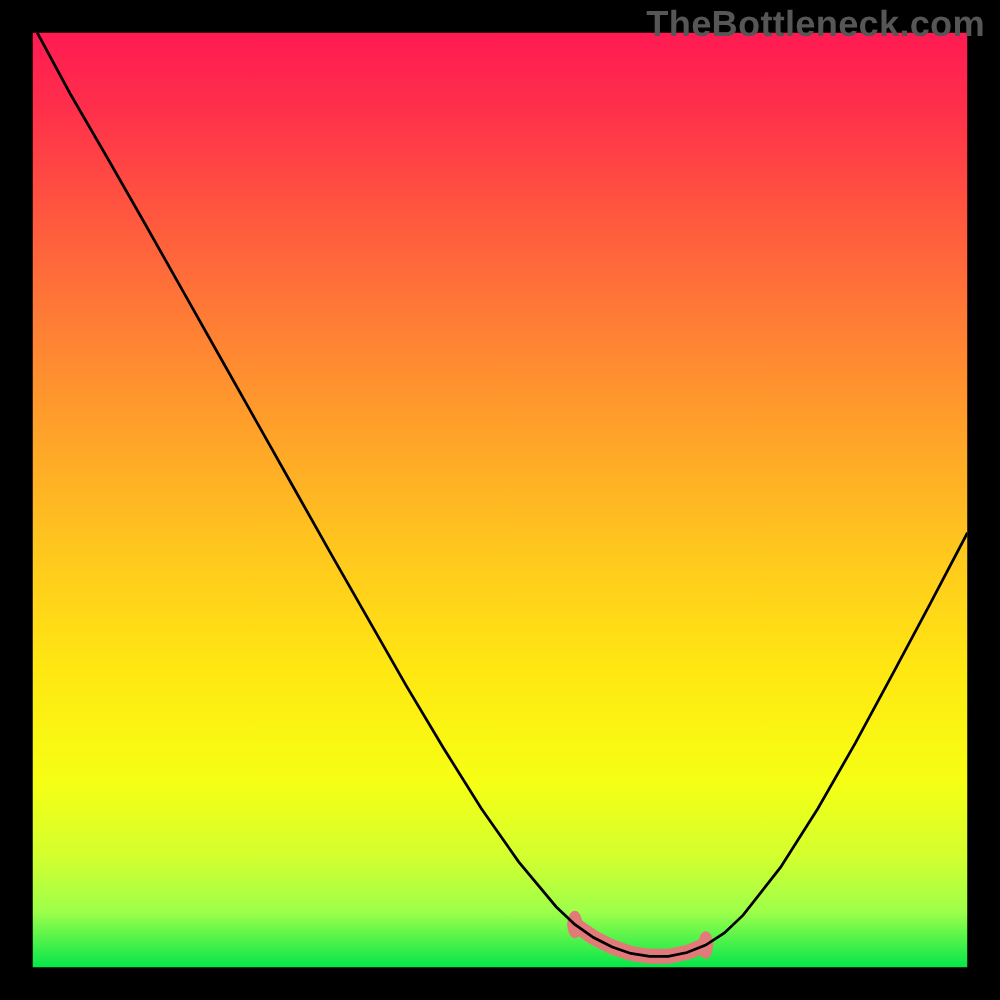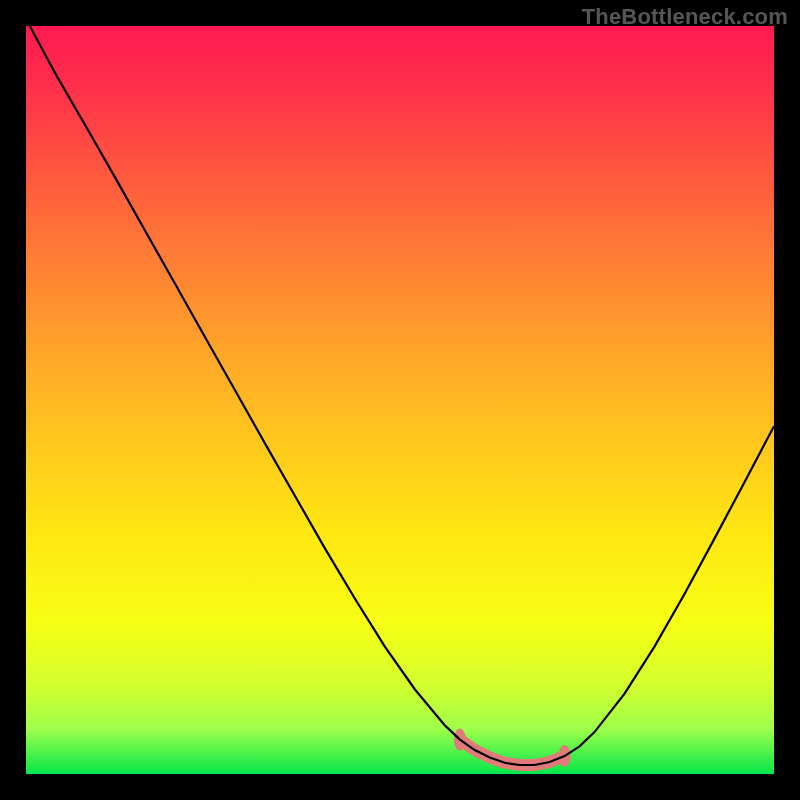--- a/index.html
+++ b/index.html
@@ -23,21 +23,21 @@
     left: 0;
     top: 0;
     width: 748px;
     height: 748px;
   }
   .attribution {
     position: absolute;
     top: 4px;
     right: 12px;
     font-family: Arial, Helvetica, sans-serif;
-    font-size: 22px;
+    font-size: 29px;
     font-weight: bold;
     color: #565656;
     letter-spacing: 0.2px;
   }
 </style>
 </head>
 <body>
 
 <div class="frame">
   <svg class="plot" viewBox="0 0 748 748">

